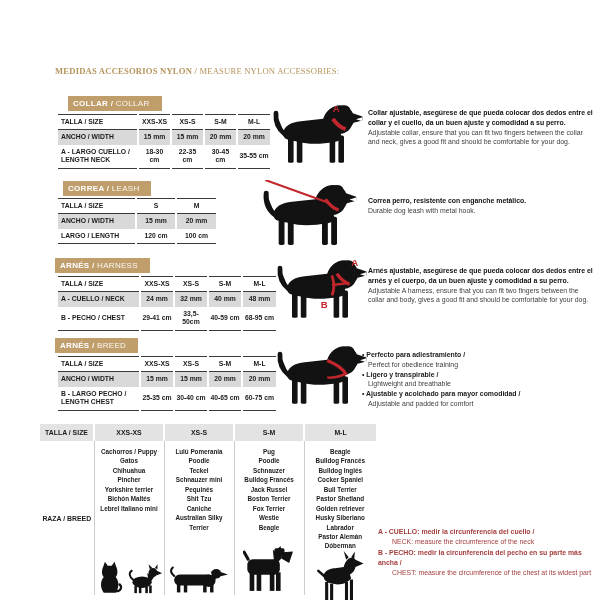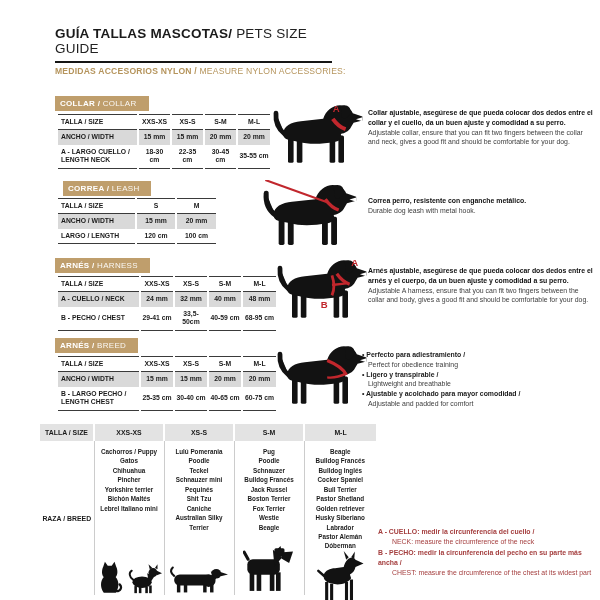--- a/index.html
+++ b/index.html
@@ -4,21 +4,21 @@
 <style>
   html,body{margin:0;padding:0;background:#fff;}
   .canvas{position:relative;width:600px;height:600px;background:#fff;overflow:hidden;
           font-family:"Liberation Sans",sans-serif;color:#1a1a1a;}
   .abs{position:absolute;}
 
   
   .title{left:55px;top:26px;font-size:13.5px;font-weight:bold;letter-spacing:.2px;
          border-bottom:2px solid #151515;padding-bottom:5px;width:277px;}
   .title .en{font-weight:normal;color:#222;}
-  .subtitle{left:55px;top:66px;font-size:8.6px;font-weight:bold;color:#b5945c;letter-spacing:.2px;}
+  .subtitle{left:55px;top:66px;font-size:8.6px;font-weight:bold;color:#b5945c;letter-spacing:.2px;font-family:Liberation Serif, serif;}
   .subtitle .en{font-weight:normal;}
 
   
   .badge{background:#bf9e6c;color:#fff;font-size:8px;font-weight:bold;
          padding:3px 12px 3px 5px;letter-spacing:.3px;}
   .badge .en{font-weight:normal;opacity:.92;}
 
   
   .spec{position:absolute;border-collapse:collapse;font-size:6.8px;font-weight:bold;
         border-bottom:1px solid #3a3a3a;table-layout:fixed;}
@@ -73,30 +73,26 @@
         <rect class="ink" x="31" y="49" width="7" height="29" rx="2"></rect>
         <rect class="ink" x="72" y="47" width="7" height="31" rx="2"></rect>
         <rect class="ink" x="83" y="44" width="7" height="34" rx="2"></rect>
         <path class="ink" d="M14,42 C14,32 24,27 36,26 L64,23 C67,13 76,6 85,6 C92,6 99,10 101,16 L113,20 L113,25 L102,28 L99,33 C96,39 91,41 86,42 C88,47 85,51 78,52 C62,55 44,55 34,52 C22,49 14,50 14,42 Z"></path>
         <path class="ink" d="M86,7 C93,4 99,8 98,15 C97,21 91,24 87,21 Z"></path>
         <path d="M113,21 L105,23.5 L113,26 Z" fill="#ffffff"></path>
       </g>
     </defs>
   </svg>
 
-  <div class="abs title">
-    <span>GUÍA TALLAS MASCOTAS/</span>
-    <span class="en">PETS SIZE GUIDE</span>
-  </div>
   <div class="abs subtitle">
     <span>MEDIDAS ACCESORIOS NYLON /</span>
     <span class="en">MEASURE NYLON ACCESSORIES:</span>
   </div>
 
-  <div class="abs badge" style="left:55px;top:96px">
+  <div class="abs badge" style="left:68px;top:96px">
     <span>COLLAR /</span>
     <span class="en">COLLAR</span>
   </div>
   <table class="spec" style="left:58px;top:114px;width:212px">
     <colgroup>
         <col style="width:80px">
         <col style="width:33px">
         <col style="width:33px">
         <col style="width:33px">
         <col style="width:33px">

